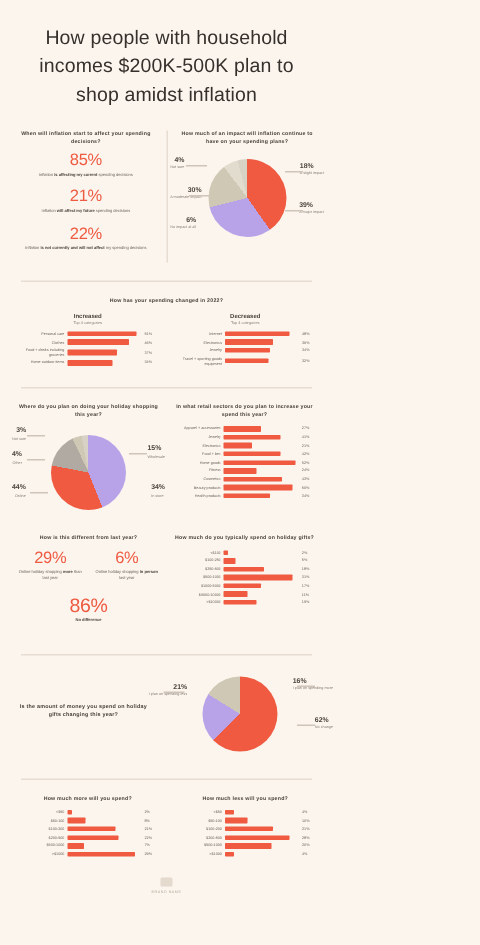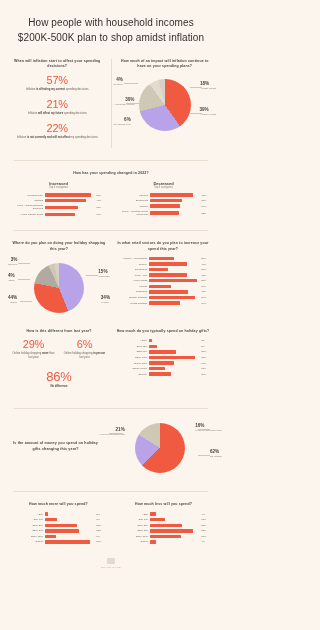--- a/index.html
+++ b/index.html
@@ -8,21 +8,21 @@
     background:#fbf5ee;
     font-family:"Liberation Sans", sans-serif;
     color:#3d3630;
     -webkit-font-smoothing:antialiased;
   }
   .page{width:222px;height:630px;position:relative;box-sizing:border-box;}
 
   
   .hero{padding:16px 12px 10px;text-align:center;}
   .hero h1{
-    margin:0;font-size:10px;line-height:1.45;font-weight:400;
+    margin:0;font-size:13px;line-height:1.45;font-weight:400;
     letter-spacing:.1px;color:#35302b;
   }
 
   .divider{height:1px;background:#e7ddd0;margin:6px 14px;}
 
   
   .section{padding:4px 10px 6px;box-sizing:border-box;}
   .sec-title{
     font-size:3.5px;line-height:1.5;text-align:center;font-weight:700;
     color:#4a443d;margin:0 0 5px;letter-spacing:.15px;
@@ -82,21 +82,21 @@
   <div class="hero">
     <h1>How people with household incomes $200K-500K plan to shop amidst inflation</h1>
   </div>
 
   <div class="section">
     <div class="two-col">
       <div class="col">
         <div class="sec-title">When will inflation start to affect your spending decisions?</div>
         <div>
           <div class="stat">
-            <div class="num">57%</div>
+            <div class="num">85%</div>
             <div class="cap"><span>Inflation </span><b>is affecting my current</b><span> spending decisions</span></div>
           </div>
           <div class="stat">
             <div class="num">21%</div>
             <div class="cap"><span>Inflation </span><b>will affect my future</b><span> spending decisions</span></div>
           </div>
           <div class="stat">
             <div class="num">22%</div>
             <div class="cap"><span>Inflation </span><b>is not currently and will not affect</b><span> my spending decisions</span></div>
           </div>

